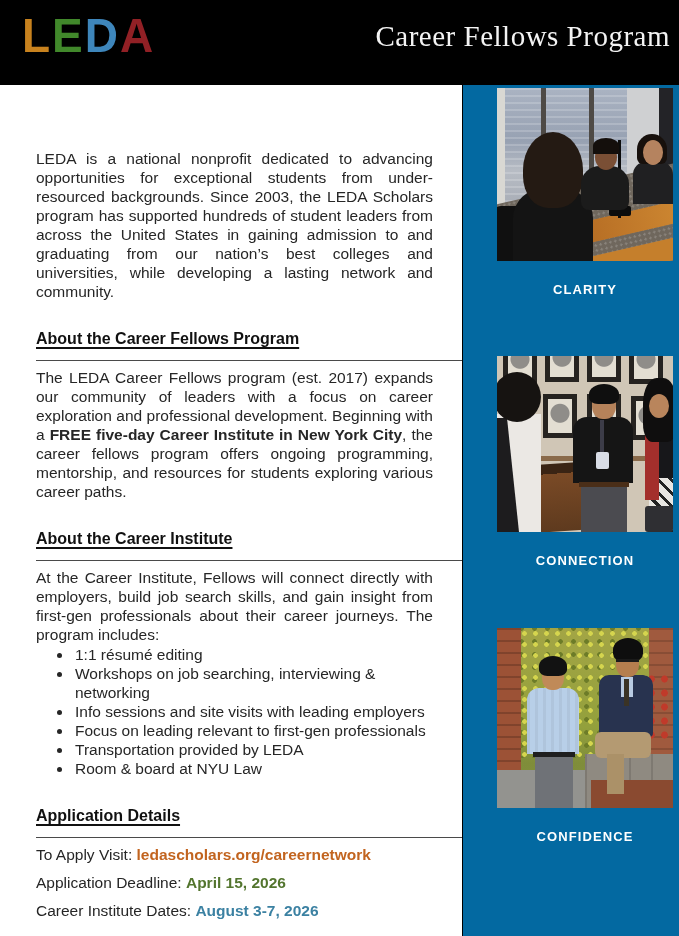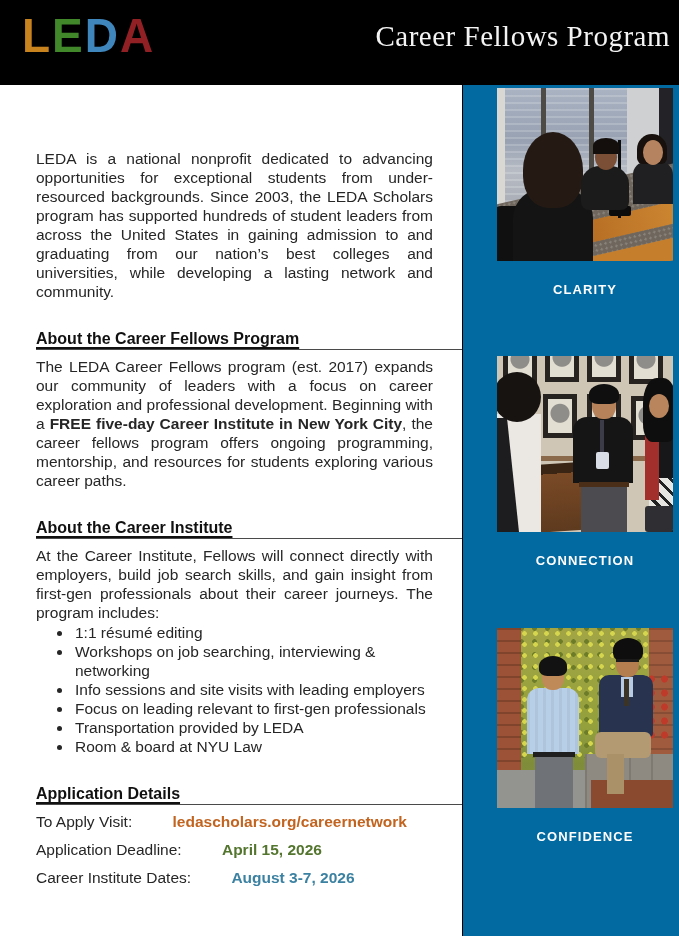--- a/index.html
+++ b/index.html
@@ -10,29 +10,29 @@
   
   .header{position:absolute;left:0;top:0;width:679px;height:68px;background:#000;}
   .logo{position:absolute;left:22px;top:12px;font-size:46px;font-weight:bold;line-height:1;letter-spacing:2px;}
   .logo span{display:inline-block;transform:scaleY(1.04);}
   .page-title{position:absolute;right:9px;top:20px;margin:0;color:#f3f3f3;
     font-family:"Liberation Serif", serif;font-weight:400;font-size:29px;letter-spacing:.5px;}
   
   .white-col{position:absolute;left:0;top:85px;width:462px;height:851px;background:#ffffff;}
   .content{padding:64px 0 0 36px;color:#262626;}
   .content p{margin:0 29px 0 0;font-size:15.5px;line-height:19px;text-align:justify;}
-  h2{margin:28px 0 0 0;padding-bottom:0;border-bottom:1px solid #4a4a4a;
+  h2{margin:28px 0 0 0;padding-bottom:11px;border-bottom:1px solid #4a4a4a;
      font-size:16px;line-height:20px;color:#111;}
   h2 span{text-decoration:underline;text-decoration-thickness:2px;text-underline-offset:3px;}
   .after-rule{margin-top:7px !important;}
   .intro{margin-top:0 !important;}
   ul.bullets{margin:1px 29px 0 0;padding-left:37px;font-size:15.5px;line-height:19px;color:#262626;}
   ul.bullets li{padding-left:2px;}
   .app-line{margin-top:6px !important;line-height:22px !important;text-align:left !important;}
-  .app-line strong{font-weight:bold;margin-left:36px;}
+  .app-line strong{font-weight:bold;}
   
   .photo-rail{position:absolute;left:463px;top:85px;width:216px;height:851px;background:#0369a1;}
   figure{margin:0 0 0 34px;width:176px;}
   figcaption{margin-top:21px;text-align:center;color:#fff;font-weight:bold;
      font-size:13px;letter-spacing:1.1px;}
   .photo{position:relative;width:176px;overflow:hidden;background:#555;}
   .photo div{position:absolute;}
   .ph1{height:173px;margin-top:3px;}
   .fig2{margin-top:59px;} .ph2{height:176px;}
   .fig3{margin-top:60px;} .ph3{height:180px;}

